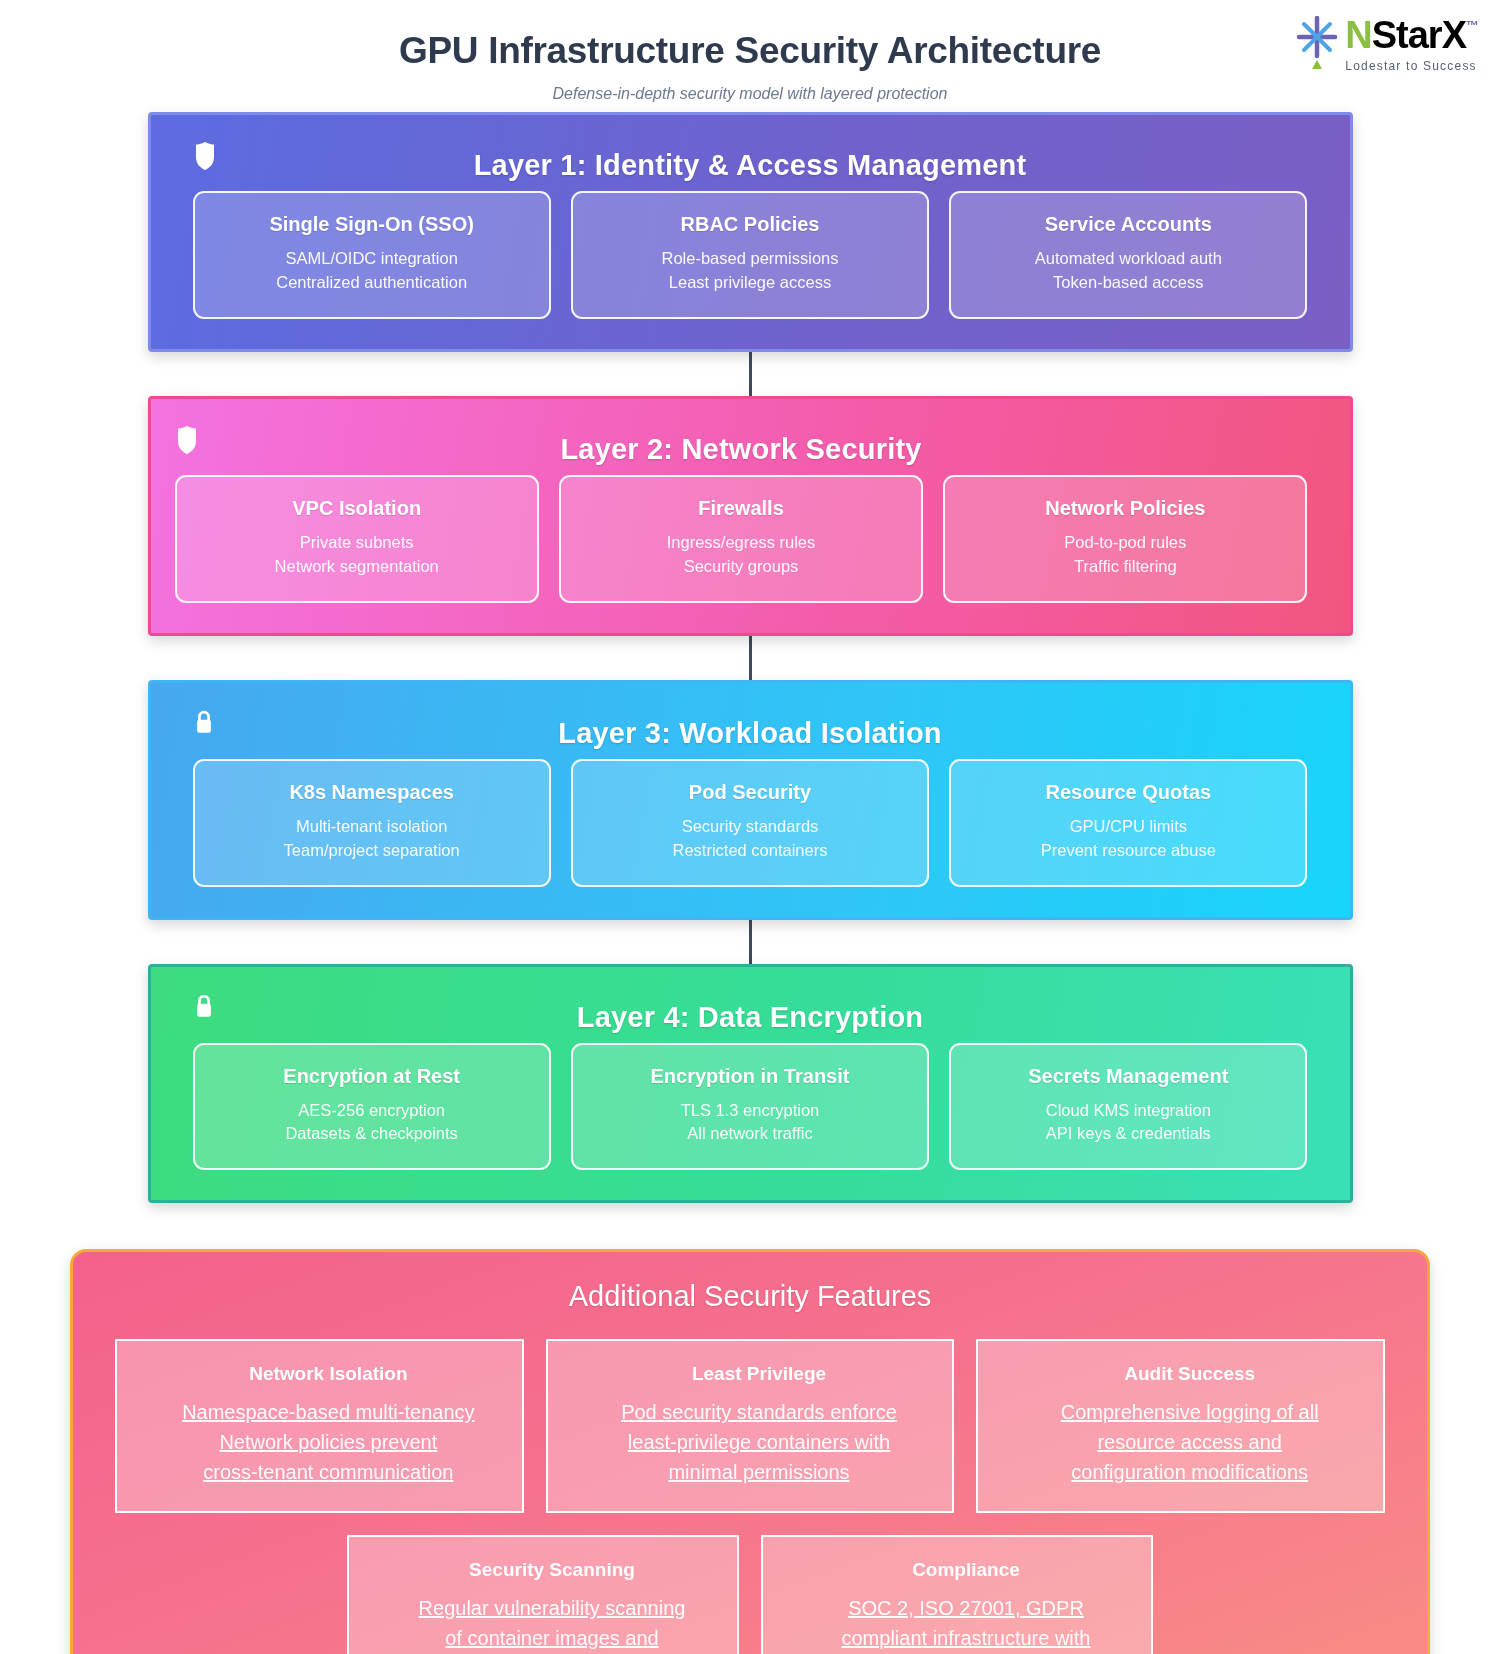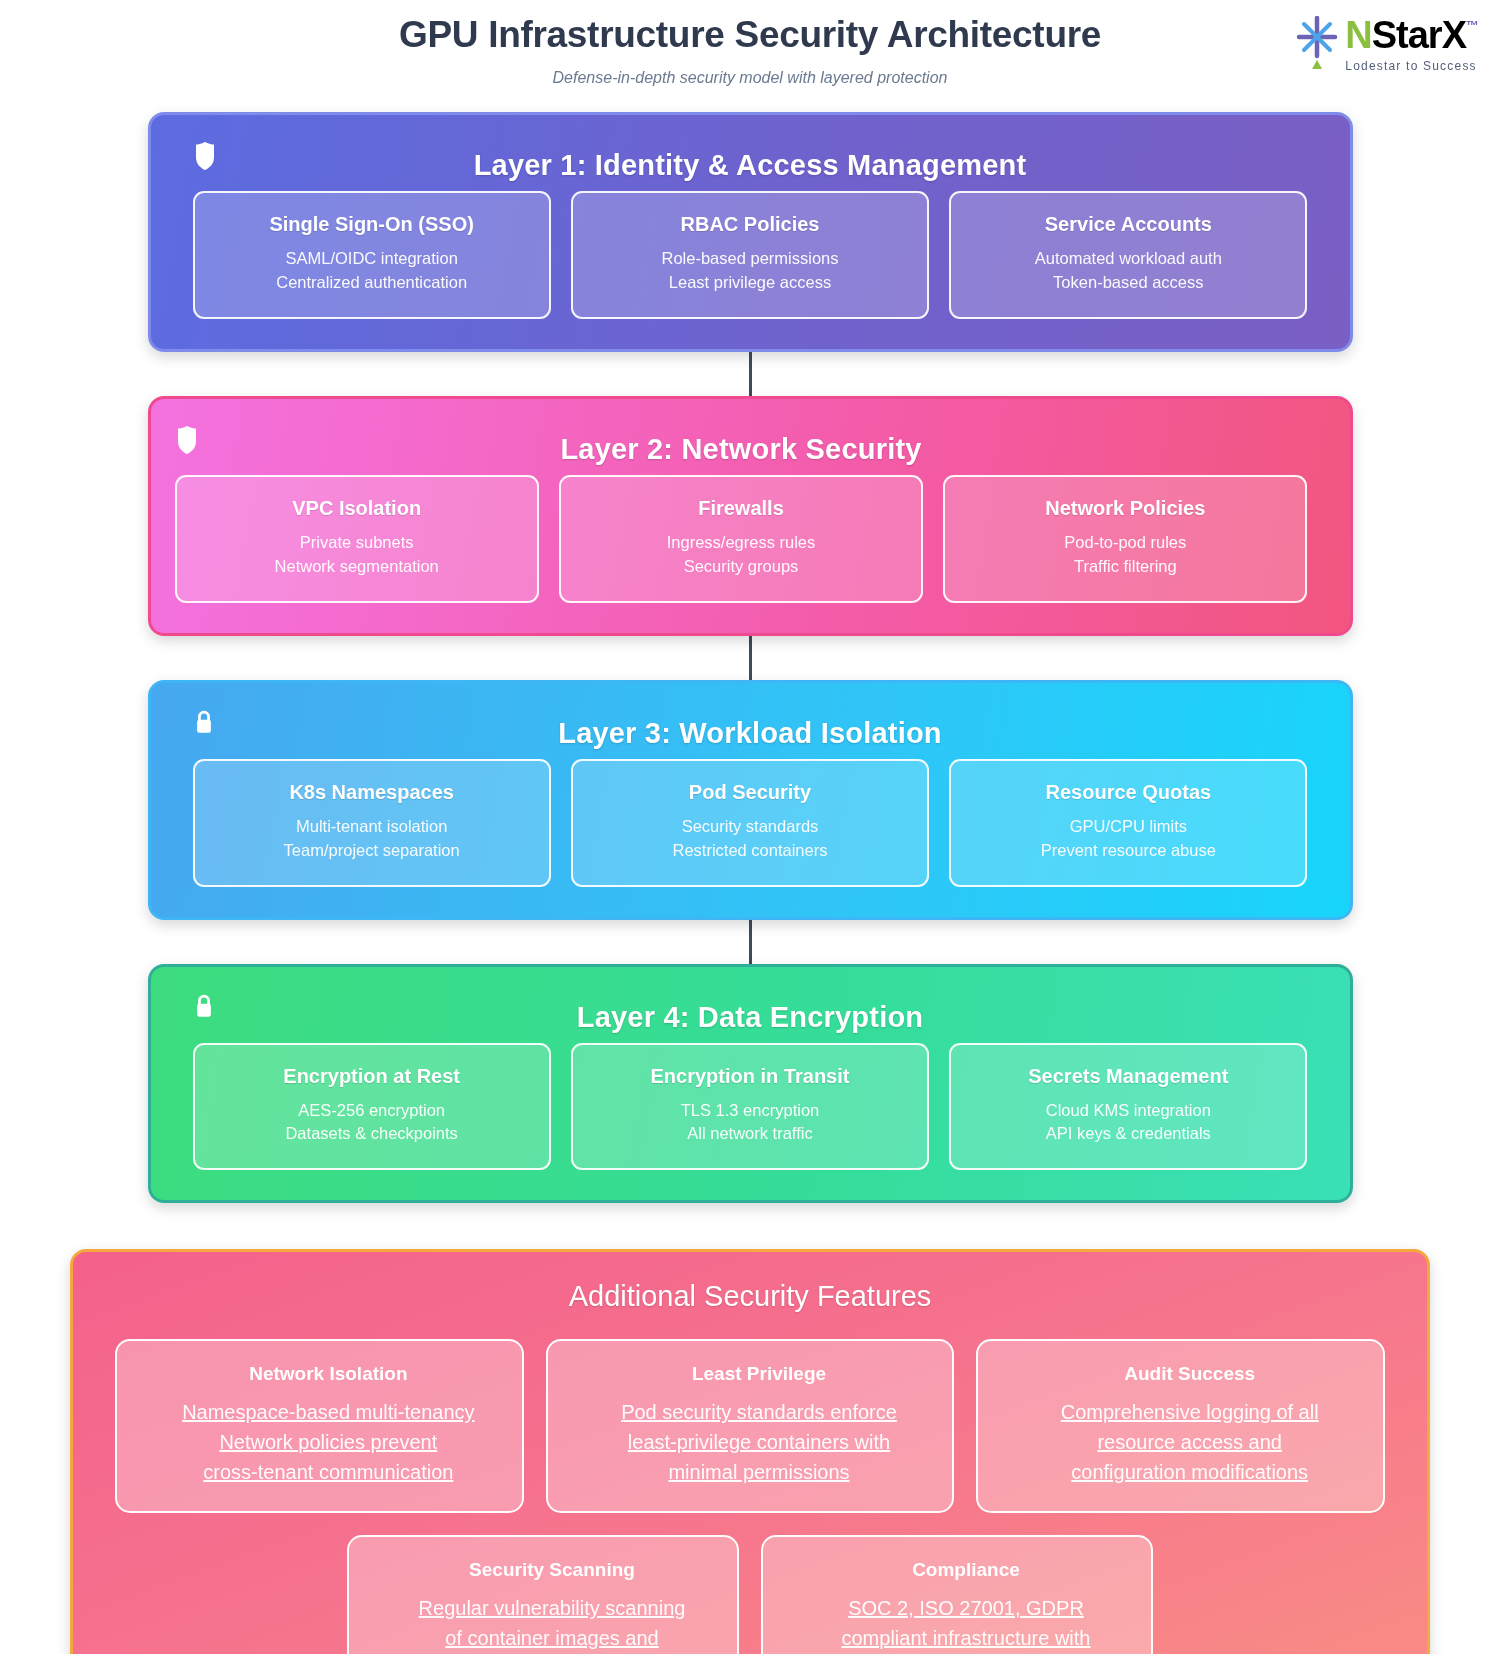--- a/index.html
+++ b/index.html
@@ -7,21 +7,21 @@
     width: 1500px;
     height: 1654px;
     background: #ffffff;
     font-family: "Liberation Sans", sans-serif;
     overflow: hidden;
   }
   .page { position: relative; width: 1500px; height: 1654px; padding: 0; }
 
   
   .header { position: relative; height: 112px; }
-  .title-block { position: absolute; left: 0; right: 0; top: 14px; text-align: center; }
+  .title-block { position: absolute; left: 0; right: 0; top: 30px; text-align: center; }
   .main-title {
     font-size: 37px; font-weight: bold; color: #2f3a4f;
     letter-spacing: -0.3px; line-height: 1.15;
   }
   .sub-title {
     margin-top: 12px; font-size: 16px; font-style: italic;
     color: #6b7a91; font-weight: normal;
   }
   .logo {
     position: absolute; right: 22px; top: 16px;
@@ -40,21 +40,21 @@
     margin-top: 5px; font-size: 12px; color: #53607a;
     letter-spacing: 1.2px; font-weight: normal;
   }
 
   
   .stack { position: relative; width: 1500px; }
   .layer {
     position: relative;
     margin: 0 auto;
     width: 1205px;
-    border-radius: 16px;
+    border-radius: 4px;
     padding: 24px 42px 30px 42px;
     box-shadow: 0 5px 14px rgba(0,0,0,0.16);
   }
   .layer.l1 { background: linear-gradient(100deg,#5c6ce0 0%,#6f62cd 55%,#7a5fc4 100%); border: 3px solid #7f8bea; }
   .layer.l2 { background: linear-gradient(100deg,#f472e0 0%,#f45ba8 60%,#f2567f 100%); border: 3px solid #ef4a8e; padding-left: 24px; }
   .layer.l3 { background: linear-gradient(100deg,#46a8f0 0%,#2fc6f7 60%,#18d5fb 100%); border: 3px solid #3eb6f5; }
   .layer.l4 { background: linear-gradient(100deg,#3ddc7f 0%,#35dd99 55%,#3ae0b6 100%); border: 3px solid #2fae9a; }
 
   .layer-head { position: relative; height: 52px; }
   .layer-icon {
@@ -90,21 +90,21 @@
     padding: 28px 42px 36px 42px;
     box-shadow: 0 5px 14px rgba(0,0,0,0.16);
   }
   .extra-title {
     text-align: center; color: #ffffff; font-size: 29px; font-weight: normal;
     margin-bottom: 26px; text-shadow: 0 1px 2px rgba(0,0,0,0.16);
   }
   .extra-row { display: flex; gap: 22px; justify-content: center; }
   .extra-row.row2 { margin-top: 22px; }
   .extra-card {
-    border: 2px solid rgba(255,255,255,0.95); border-radius: 15px;
+    border: 2px solid rgba(255,255,255,0.95); border-radius: 1px;
     background: rgba(255,255,255,0.30);
     padding: 22px 16px 24px 34px; text-align: center;
   }
   .extra-row.row1 .extra-card { flex: 1 1 0; }
   .extra-row.row2 .extra-card { width: 392px; flex: 0 0 392px; }
   .extra-card-title { color: #ffffff; font-size: 19px; font-weight: bold; margin-bottom: 12px; }
   .extra-card-line { color: rgba(255,255,255,0.96); font-size: 20px; line-height: 1.5; text-decoration: underline; }
 </style>
 </head>
 <body>

